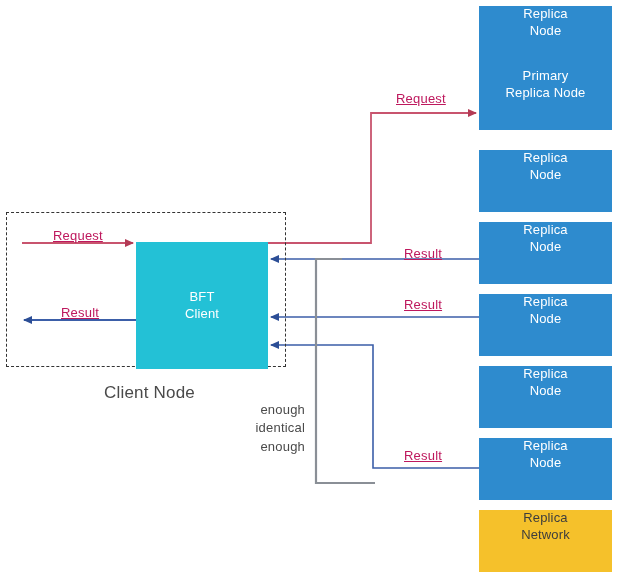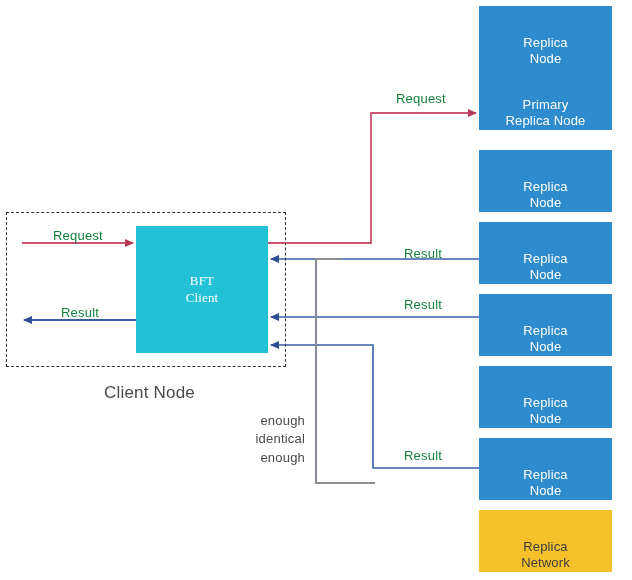--- a/index.html
+++ b/index.html
@@ -20,21 +20,21 @@
   #diagram svg.layer {
     position: absolute;
     left: 0;
     top: 0;
     width: 632px;
     height: 580px;
   }
   .node-box {
     position: absolute;
     display: flex;
-    align-items: flex-end;
+    align-items: flex-start;
     justify-content: center;
     text-align: center;
     line-height: 1.28;
     font-size: 13px;
     letter-spacing: 0.15px;
     box-sizing: border-box;
   }
   .node-replica {
     background: #2e8bce;
     color: #ffffff;
@@ -58,23 +58,24 @@
   }
   .dashed-box {
     position: absolute;
     border: 1.6px dashed #333333;
     box-sizing: border-box;
     background: transparent;
   }
   .edge-label {
     position: absolute;
     font-size: 13px;
-    color: #15803d;
+    color: #be185d;
     letter-spacing: 0.2px;
     white-space: nowrap;
+    text-decoration: underline;
   }
   .caption-label {
     position: absolute;
     font-size: 17px;
     color: #4a4a4a;
     letter-spacing: 0.2px;
     white-space: nowrap;
   }
   .bracket-label {
     position: absolute;
@@ -110,30 +111,30 @@
 
     <line x1="479" y1="317" x2="271" y2="317" stroke="#3b5ea8" stroke-width="1.6" marker-end="url(#arrow-blue)"></line>
 
     <path d="M479,468 L373,468 L373,345 L271,345" fill="none" stroke="#3b5ea8" stroke-width="1.6" marker-end="url(#arrow-blue)"></path>
 
     <path d="M342,259 L316,259 L316,483 L375,483" fill="none" stroke="#8a8f96" stroke-width="2.2" stroke-linecap="butt" stroke-linejoin="miter"></path>
   </svg>
 
   <div class="dashed-box" style="left:6px; top:212px; width:280px; height:155px;"></div>
 
-  <div class="client-box" style="left:136px; top:226px; width:132px; height:127px;font-family:Liberation Serif, serif;">
+  <div class="client-box" style="left:136px; top:242px; width:132px; height:127px;">
     <div>
       <div>BFT</div>
       <div>Client</div>
     </div>
   </div>
 
   <div class="caption-label" style="left:104px; top:383px;">Client Node</div>
 
-  <div class="bracket-label" style="left:205px; top:412px; width:100px;">
+  <div class="bracket-label" style="left:205px; top:401px; width:100px;">
     <div>enough</div>
     <div>identical</div>
     <div>enough</div>
   </div>
 
   <div class="edge-label" style="left:53px; top:228px;">Request</div>
 
   <div class="edge-label" style="left:61px; top:305px;">Result</div>
 
   <div class="edge-label" style="left:396px; top:91px;">Request</div>

